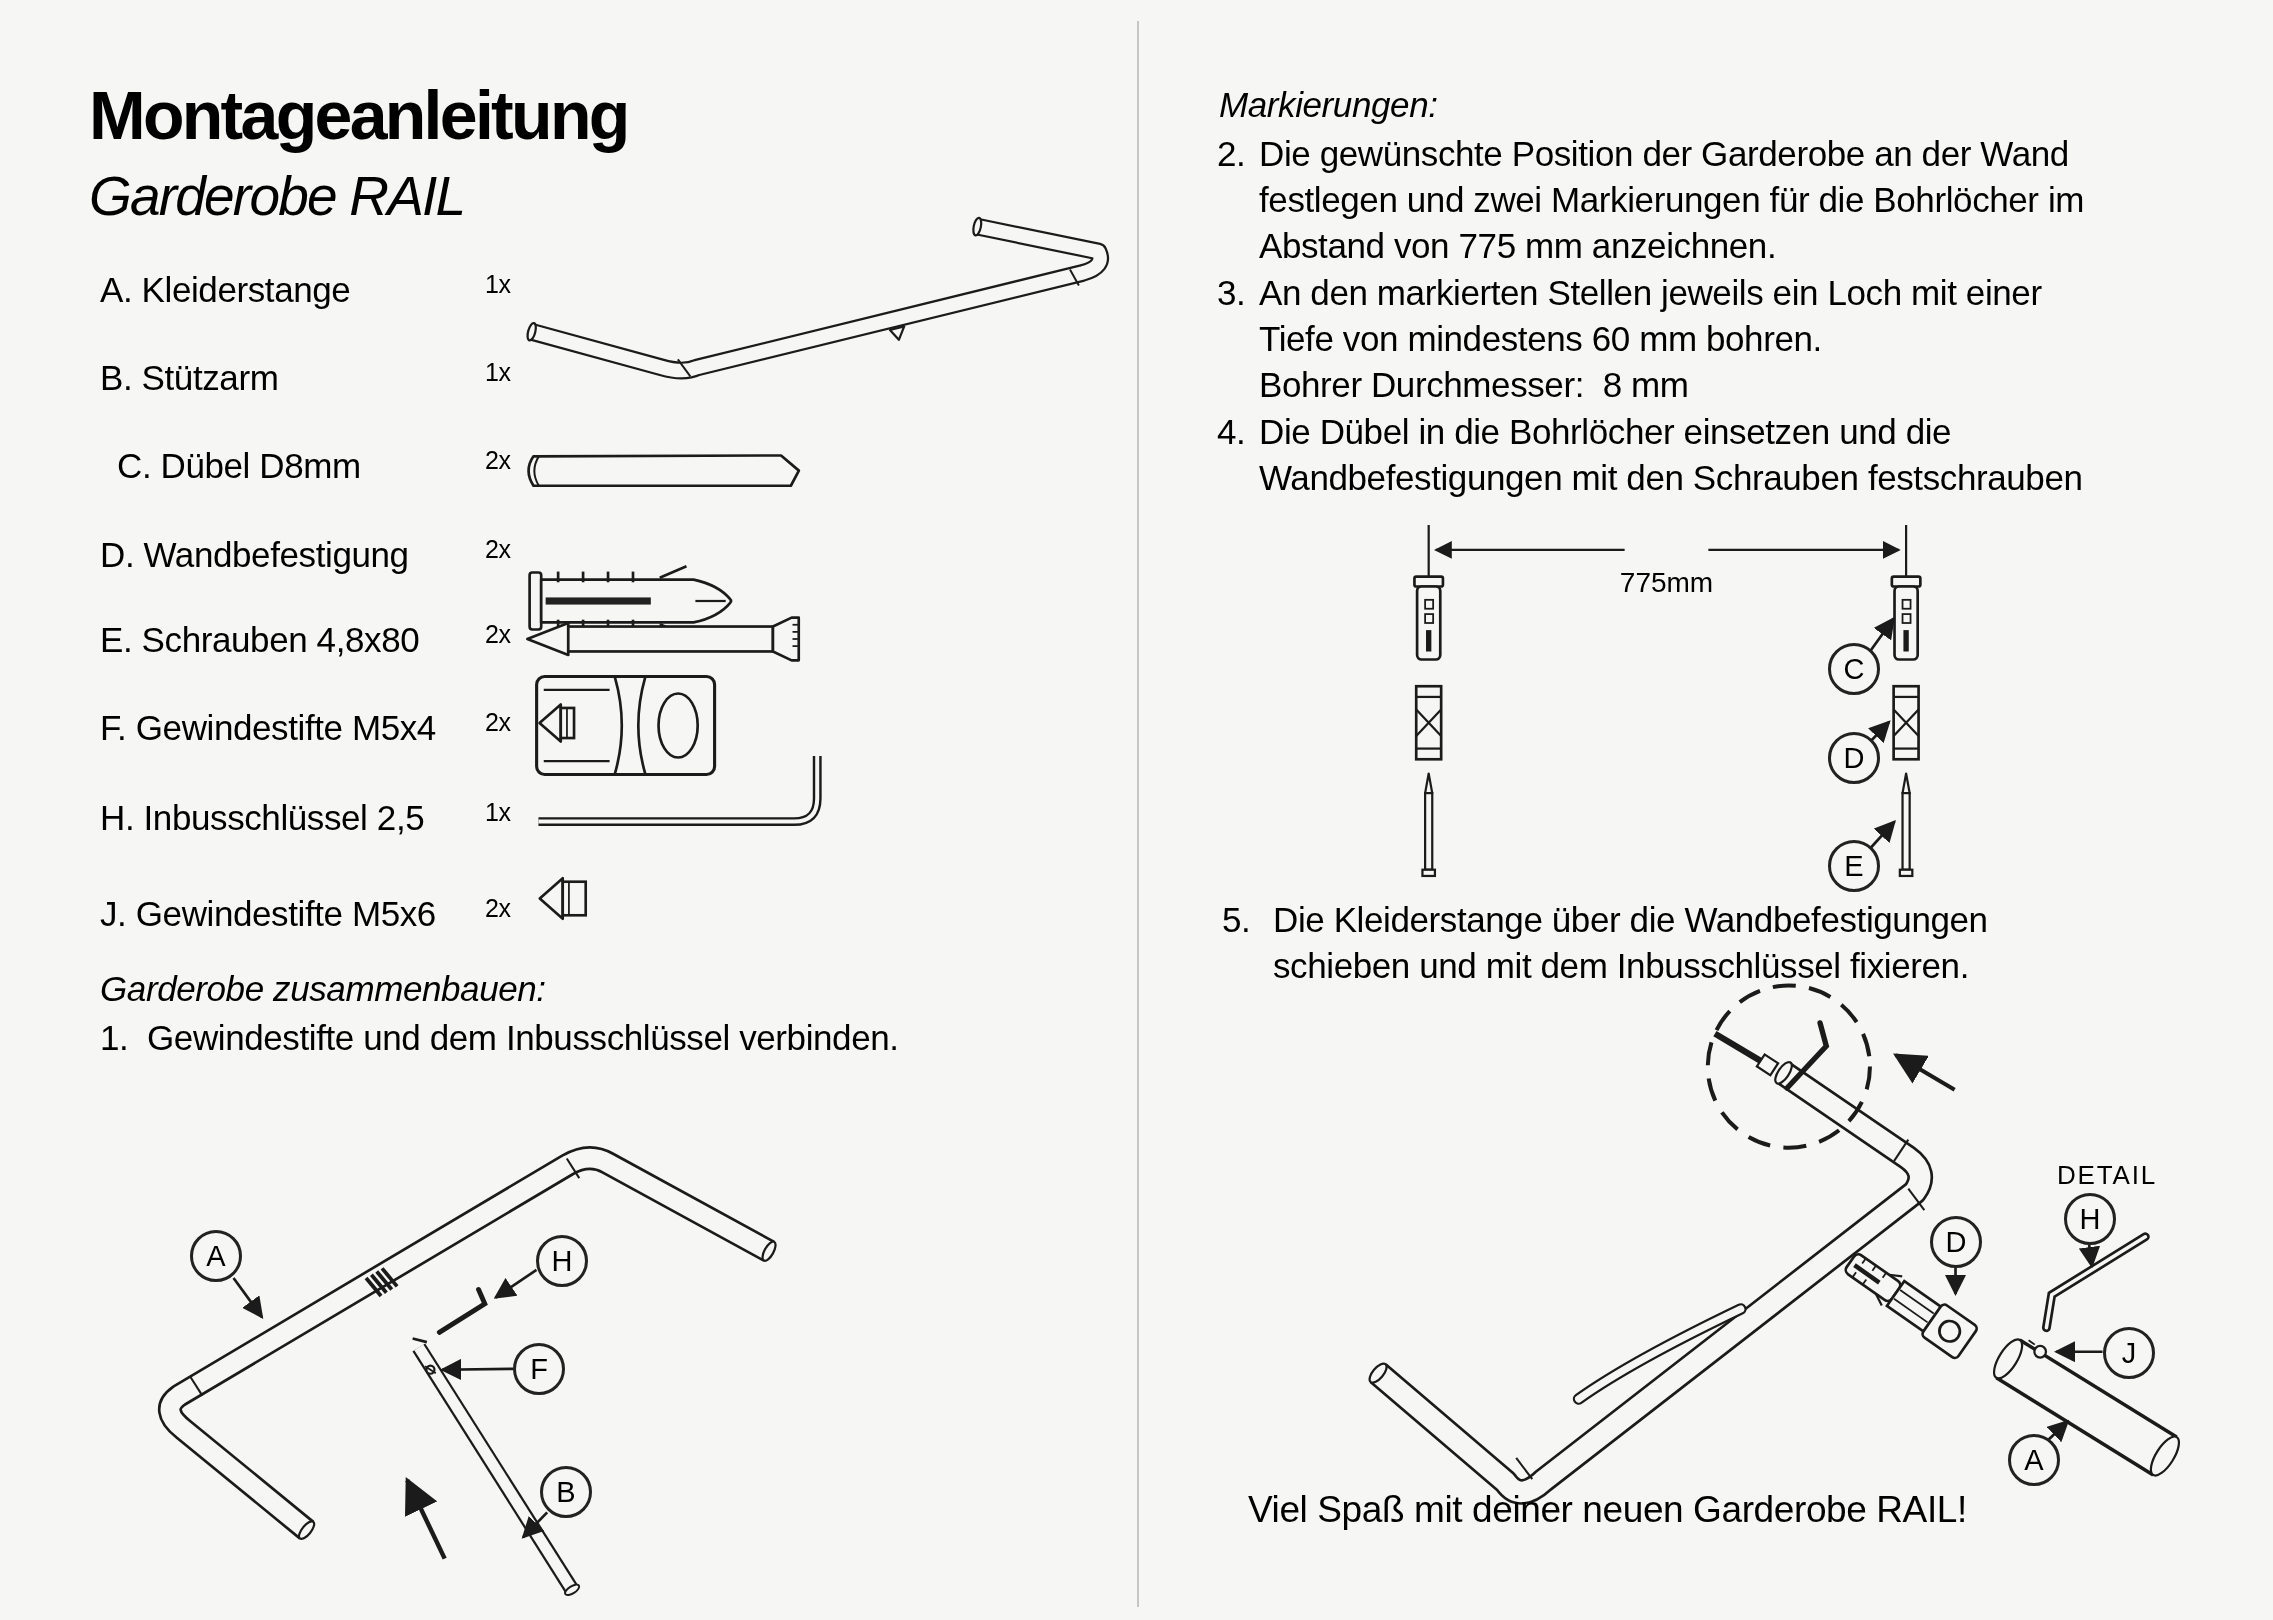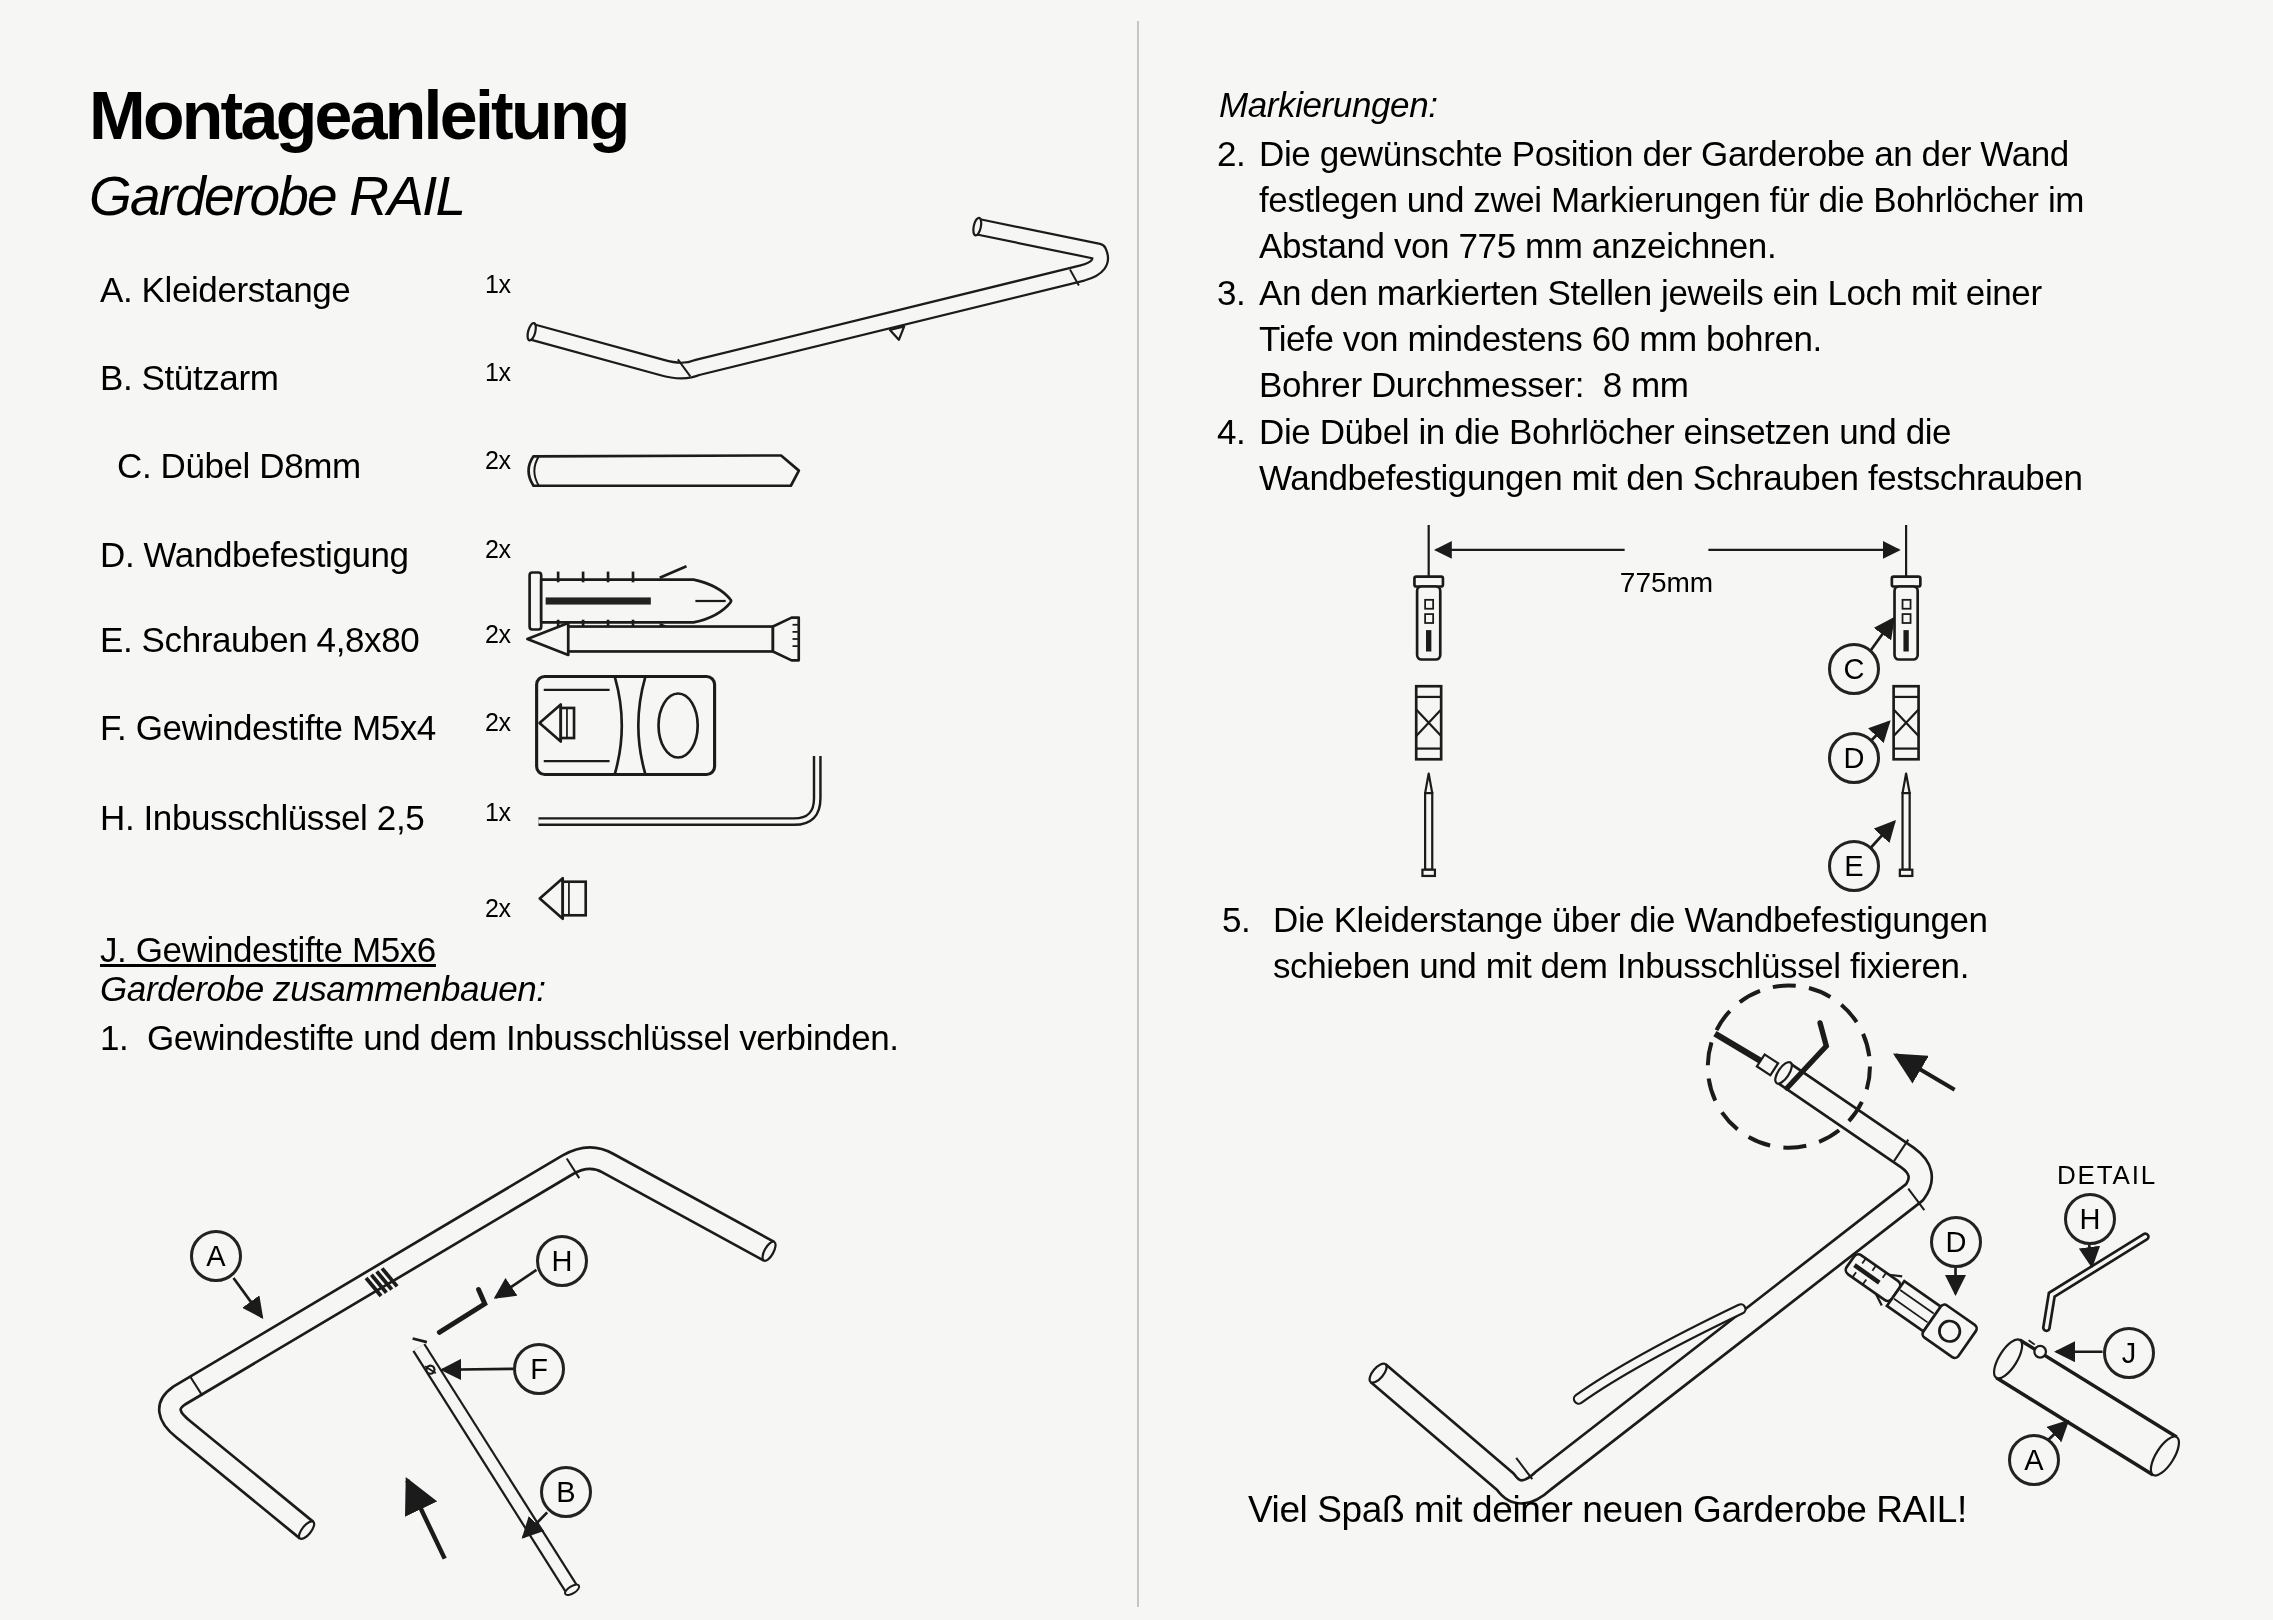--- a/index.html
+++ b/index.html
@@ -51,21 +51,21 @@
   <div class="abs part-label" style="left:100px;top:446px;margin-left:17px;">C. Dübel D8mm</div>
   <div class="abs part-qty" style="left:472px;top:446px;">2x</div>
   <div class="abs part-label" style="left:100px;top:535px;">D. Wandbefestigung</div>
   <div class="abs part-qty" style="left:472px;top:535px;">2x</div>
   <div class="abs part-label" style="left:100px;top:620px;">E. Schrauben 4,8x80</div>
   <div class="abs part-qty" style="left:472px;top:620px;">2x</div>
   <div class="abs part-label" style="left:100px;top:708px;">F. Gewindestifte M5x4</div>
   <div class="abs part-qty" style="left:472px;top:708px;">2x</div>
   <div class="abs part-label" style="left:100px;top:798px;">H. Inbusschlüssel 2,5</div>
   <div class="abs part-qty" style="left:472px;top:798px;">1x</div>
-  <div class="abs part-label" style="left:100px;top:930px;text-decoration:underline;">J. Gewindestifte M5x6</div>
+  <div class="abs part-label" style="left:100px;top:894px;">J. Gewindestifte M5x6</div>
   <div class="abs part-qty" style="left:472px;top:894px;">2x</div>
 
   <svg style="left:521px;top:214px;" width="606" height="183" viewBox="0 0 680 205">
     <path d="M12 132 L158 172 Q182 179 198 172 L630 66 Q656 59 648 42 L512 14" fill="none" stroke="#1b1b1b" stroke-width="20" stroke-linejoin="round"></path>
     <path d="M12 132 L158 172 Q182 179 198 172 L630 66 Q656 59 648 42 L512 14" fill="none" stroke="#f6f6f4" stroke-width="15" stroke-linejoin="round"></path>
     <ellipse cx="12" cy="132" rx="4" ry="10" transform="rotate(15 12 132)" fill="#f6f6f4" stroke="#1b1b1b" stroke-width="2.5"></ellipse>
     <ellipse cx="512" cy="14" rx="4" ry="10" transform="rotate(12 512 14)" fill="#f6f6f4" stroke="#1b1b1b" stroke-width="2.5"></ellipse>
     <path d="M414 130 L430 126 L424 141 Z" fill="#f6f6f4" stroke="#1b1b1b" stroke-width="2.5" stroke-linejoin="round"></path>
     <path d="M176 163 L190 182" stroke="#1b1b1b" stroke-width="2.2"></path>
     <path d="M616 62 L626 80" stroke="#1b1b1b" stroke-width="2.2"></path>

